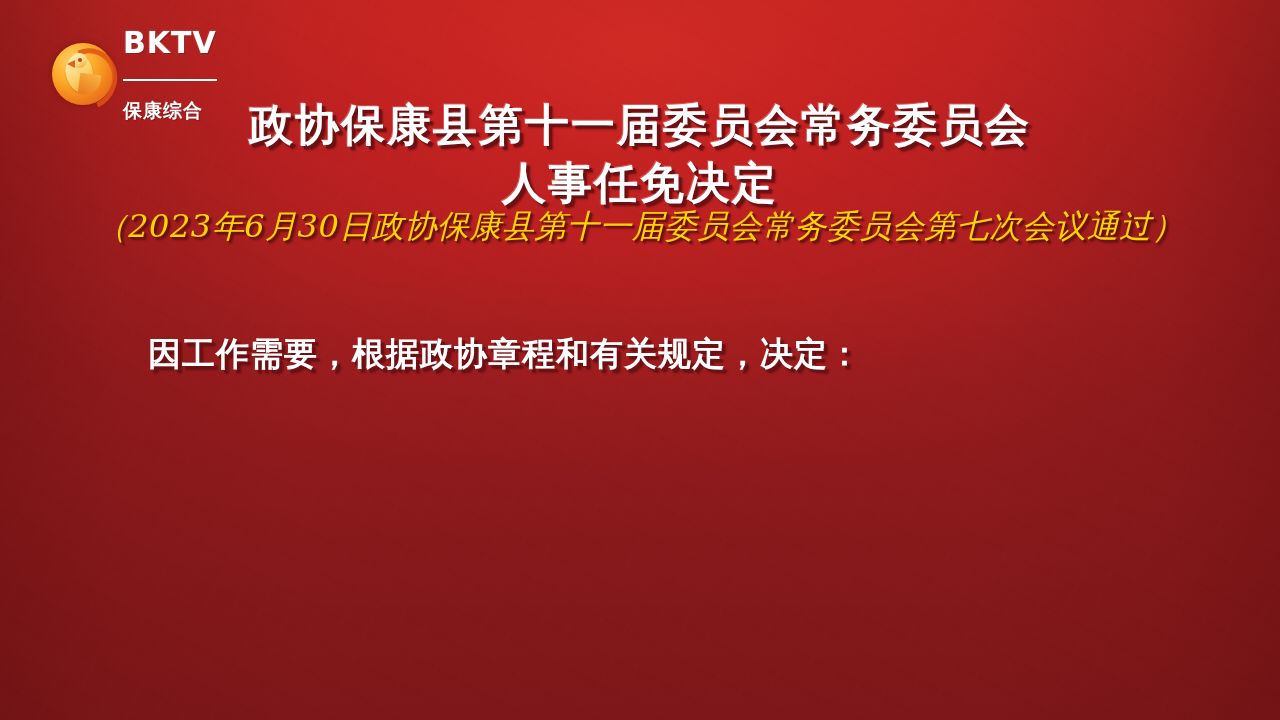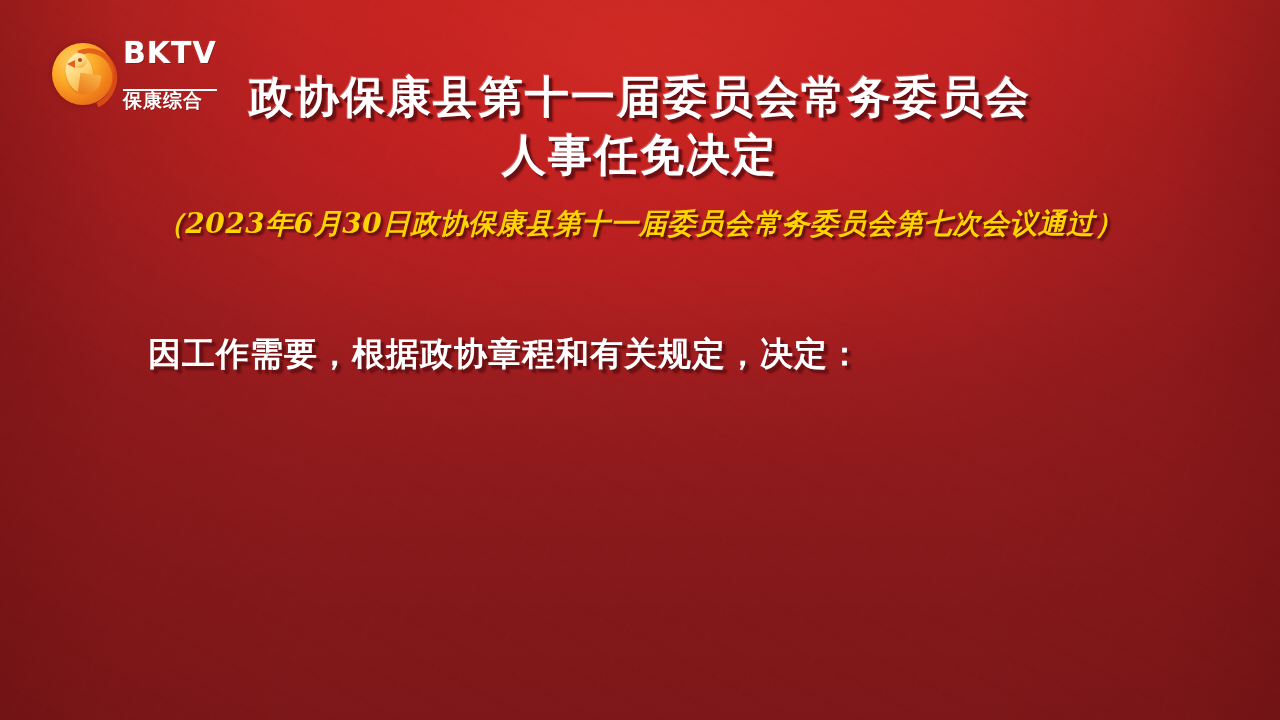--- a/index.html
+++ b/index.html
@@ -178,21 +178,21 @@
       1px 1px 0 rgba(120,15,15,0.65),
       0 0 2px rgba(255,255,255,0.35);
     padding-bottom: 21px;
     border-bottom: 2px solid #ffffff;
   }
   .logo-sub {
     font-size: 19px;
     font-weight: bold;
     color: #ffffff;
     letter-spacing: 1px;
-    padding-top: 0;
+    padding-top: 20px;
     text-shadow: 1px 1px 0 rgba(120,15,15,0.6);
   }
 
   
   .headline {
     position: absolute;
     left: 0;
     right: 0;
     top: 68px;
     text-align: center;
@@ -201,33 +201,34 @@
     display: block;
     font-size: 44px;
     font-weight: bold;
     color: #ffffff;
     letter-spacing: 2px;
     line-height: 58px;
     text-shadow:
       3px 3px 0 #6d1013,
       4px 4px 2px rgba(60,6,8,0.55),
       -1px -1px 0 rgba(255,255,255,0.25);
+    margin-top: 28px;
   }
   .headline-line.second { margin-top: 0; }
 
   
   .subtitle {
     position: absolute;
     left: 0;
     right: 0;
     top: 205px;
     text-align: center;
     font-family: "DejaVu Serif", "Liberation Serif", serif;
-    font-size: 28px;
-    font-weight: bold;
+    font-size: 32px;
+    font-weight: normal;
     font-style: italic;
     color: #ffd породи;
     color: #ffd400;
     letter-spacing: 0.5px;
     text-shadow:
       2px 2px 0 #6d1013,
       3px 3px 2px rgba(50,5,6,0.5);
     white-space: nowrap;
   }
 

